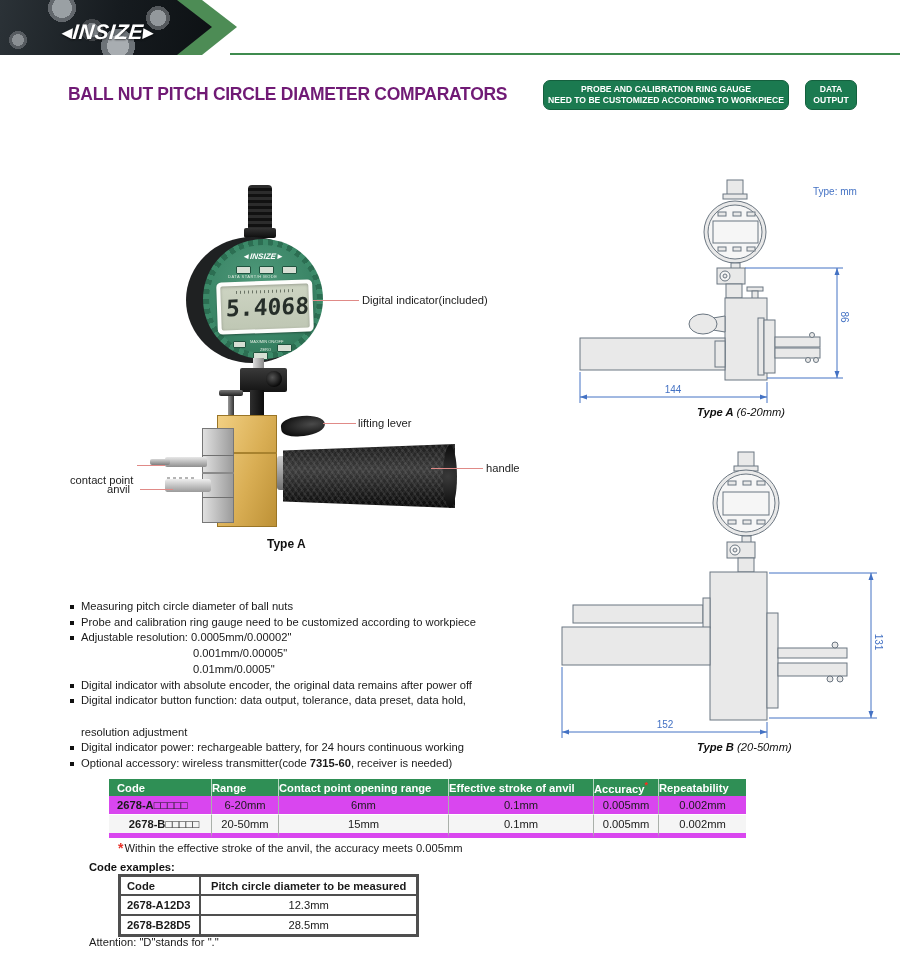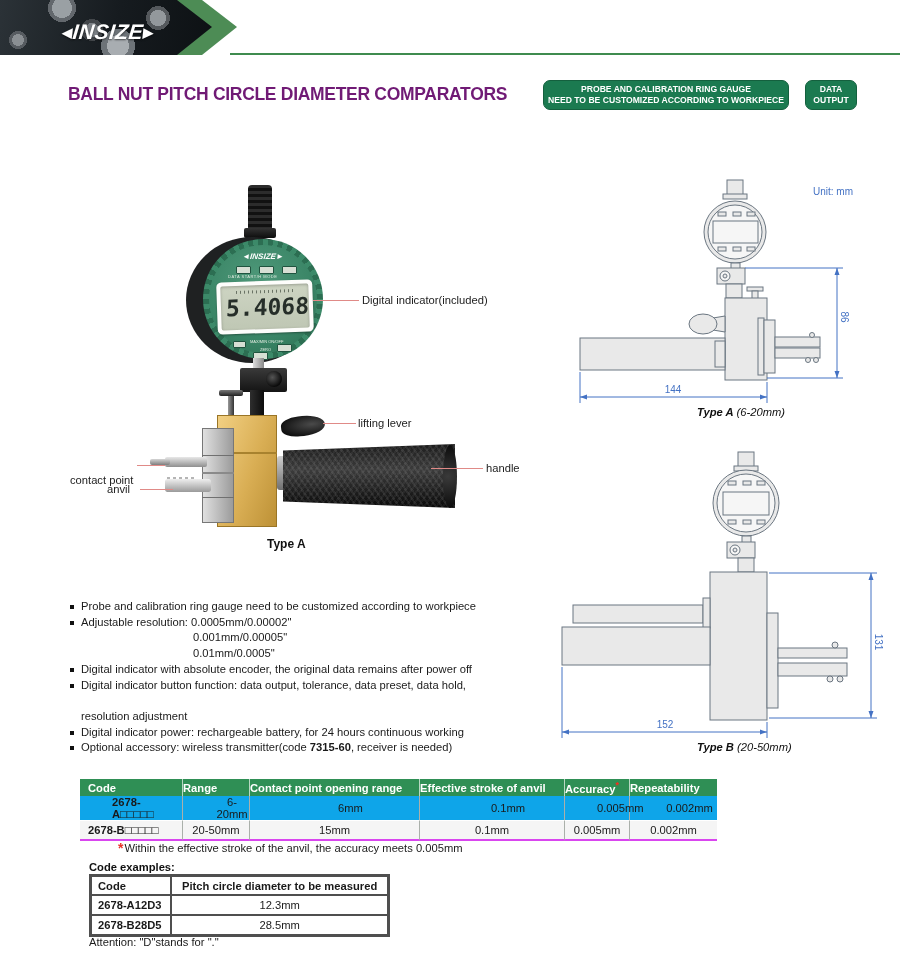--- a/index.html
+++ b/index.html
@@ -87,30 +87,30 @@
   .callout{font-size:11.2px;color:#222;white-space:nowrap;}
   .photo-caption{left:267px;top:537px;font-size:12px;font-weight:bold;color:#111;}
 
   
   .features{left:70px;top:599px;width:500px;font-size:11.2px;line-height:15.7px;color:#1a1a1a;}
   .feat{display:flex;}
   .feat .sq{flex:none;width:4px;height:4px;background:#111;margin:6px 7px 0 0;}
   .ind{display:inline-block;margin-left:112px;}
 
   
-  table{border-spacing:0;}
+  table{border-spacing:0;margin-left:29px;}
   .spec{left:80px;top:779px;width:637px;table-layout:fixed;}
   .spec th{background:#2f8f55;color:#fff;font-weight:bold;font-size:11.2px;height:17px;
     border-right:1px solid #dceadfcc;padding:0;text-align:left;}
   .spec th:last-child{border-right:none;}
   .spec td{font-size:11.2px;height:18px;text-align:center;padding:0;
     border-right:1px solid #aab0aa;border-bottom:1px solid #fff;}
   .spec td:last-child{border-right:none;}
-  .spec tr.r1 td{background:#0ea5e9;padding-left:32px;}
-  .spec tr.r2 td{background:#f5f5f5;border-bottom:2px solid #d946ef;}
+  .spec tr.r1 td{background:#d946ef;}
+  .spec tr.r2 td{background:#f5f5f5;border-bottom:5px solid #d946ef;text-align:center;}
   .spec .lft{text-align:left;padding-left:8px;}
   .spec td.code{font-weight:bold;}
   .spec sup{color:#ff2a1e;font-size:9px;}
 
   .footnote{left:70px;top:839px;font-size:11.2px;color:#1a1a1a;margin-left:48px;}
   .footnote .star{color:#e8332a;font-size:14px;font-weight:bold;position:relative;top:1px;margin-right:1px;}
   .codex-label{left:89px;top:861px;font-size:11.2px;font-weight:bold;color:#111;}
   .codes{left:89px;top:874px;width:301px;border:2px solid #4f4f4f;}
   .codes th{font-size:11.2px;font-weight:bold;height:17px;border:1px solid #4f4f4f;padding:0;background:#fff;}
   .codes td{font-size:11.2px;height:18px;border:1px solid #4f4f4f;padding:0;background:#fff;}
@@ -196,21 +196,21 @@
   <div class="abs callout" style="left:358px;top:417px;">lifting lever</div>
   <div class="abs leader" style="left:137px;top:465px;width:28px;"></div>
   <div class="abs callout" style="left:70px;top:474px;">contact point</div>
   <div class="abs leader" style="left:140px;top:489px;width:33px;"></div>
   <div class="abs callout" style="left:107px;top:483px;">anvil</div>
   <div class="abs leader" style="left:431px;top:468px;width:52px;"></div>
   <div class="abs callout" style="left:486px;top:462px;">handle</div>
   <div class="abs photo-caption">Type A</div>
 </div>
 
-<div class="abs unit-label">Unit: mm</div>
+<div class="abs unit-label">Type: mm</div>
 
 <svg class="abs" style="left:575px;top:175px;" width="300" height="250" viewBox="0 0 300 250">
   <rect class="part" x="152" y="5" width="16" height="16"></rect>
   <rect class="part" x="148" y="19" width="24" height="5"></rect>
   <circle class="part" cx="160" cy="57" r="31"></circle>
   <circle class="partlt" cx="160" cy="57" r="27"></circle>
   <rect class="partlt" x="138" y="46" width="45" height="22"></rect>
   <rect class="part" x="143" y="37" width="8" height="4"></rect>
     <rect class="part" x="158" y="37" width="8" height="4"></rect>
     <rect class="part" x="172" y="37" width="8" height="4"></rect>
@@ -291,20 +291,24 @@
   <line class="dim" x1="17" y1="302" x2="222" y2="302"></line>
   <polygon class="arr" points="17,302 24,299.5 24,304.5"></polygon>
     <polygon class="arr" points="222,302 215,299.5 215,304.5"></polygon>
   <text class="dimtxt" x="120" y="298" text-anchor="middle">152</text>
 </svg>
 <div class="abs dwg-caption" style="left:697px;top:741px;"><b>Type B</b><span> (20-50mm)</span></div>
 
 <div class="abs features">
   <div class="feat">
       <span class="sq"></span>
+      <span>Measuring pitch circle diameter of ball nuts</span>
+    </div>
+  <div class="feat">
+      <span class="sq"></span>
       <span>Probe and calibration ring gauge need to be customized according to workpiece</span>
     </div>
   <div class="feat">
       <span class="sq"></span>
       <span><span>Adjustable resolution: 0.0005mm/0.00002"</span><br><span class="ind">0.001mm/0.00005"</span><br><span class="ind">0.01mm/0.0005"</span></span>
     </div>
   <div class="feat">
       <span class="sq"></span>
       <span>Digital indicator with absolute encoder, the original data remains after power off</span>
     </div>

